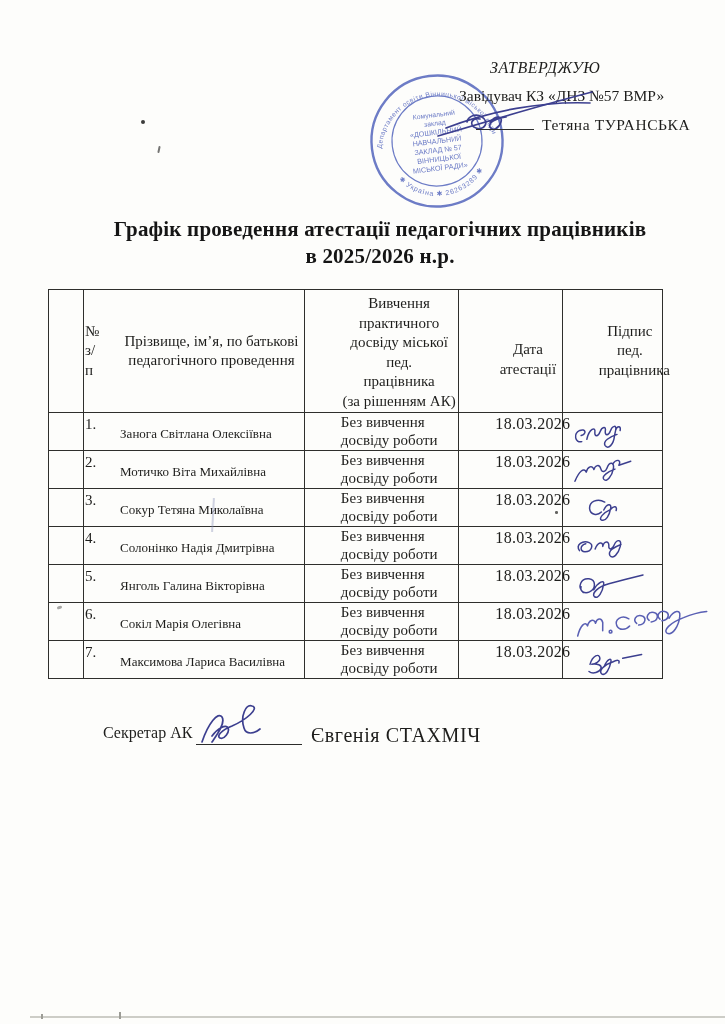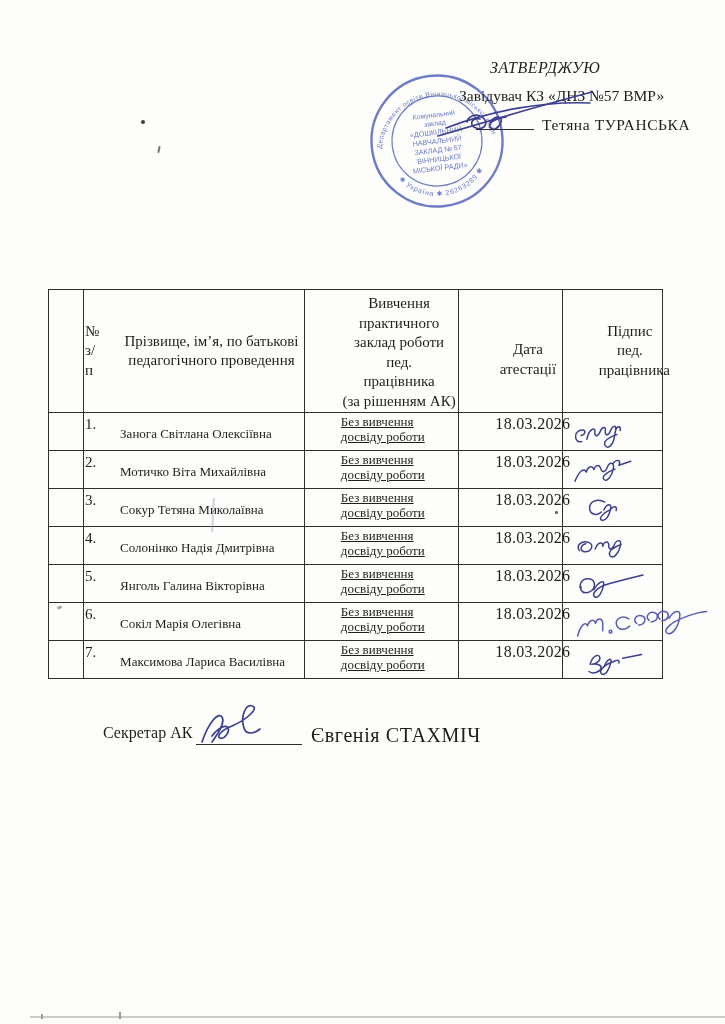--- a/index.html
+++ b/index.html
@@ -37,21 +37,21 @@
   .c-name{width:220px;}
   .c-study{width:154px;}
   .c-date{width:103px;}
   .c-sig{width:100px;}
   td.h{vertical-align:middle;text-align:center;font-size:15px;line-height:1.3;}
   td.h-study{vertical-align:top;padding-top:4px;}
   td.h-date div{padding-top:0;}
   td.h-date{padding-top:18px;}
   td.num{vertical-align:top;padding:3px 0 0 7px;font-size:15px;}
   td.name{vertical-align:middle;padding:4px 0 0 9px;font-size:13px;}
-  td.study{vertical-align:top;padding:1px 6px 0 8px;font-size:13px;line-height:1.18;text-decoration:underline;}
+  td.study{vertical-align:top;padding:1px 6px 0 8px;font-size:15px;line-height:1.18;}
   td.date{vertical-align:top;padding:2px 0 0 10px;font-size:16px;letter-spacing:.3px;}
   td.sigcell{position:relative;}
   .rowsig{position:absolute;left:4px;top:-1px;width:96px;height:40px;overflow:visible;transform:rotate(-6deg);}
   .rowsig path, .director-sig path, .sec-sig path{fill:none;stroke:#3c3f8f;stroke-width:1.7;stroke-linecap:round;stroke-linejoin:round;}
   .rowsig.light path{stroke:#5a60b4;}
 
   
   .foot-label{position:absolute;left:103px;top:724px;font-size:16px;text-align:center;}
   .foot-underline{position:absolute;left:196px;top:744px;width:106px;border-bottom:1.4px solid #2c2c2a;}
   .foot-name{position:absolute;left:311px;top:724px;font-size:20px;letter-spacing:.6px;}
@@ -100,20 +100,24 @@
     <path d="M36 42 C80 25 132 15 180 17"></path>
     <path d="M70 33 C62 31 58 39 66 42 C74 45 80 36 72 31 C66 27 58 30 57 36"></path>
     <path d="M80 36 C86 29 93 30 91 36 C89 42 83 46 80 41 C78 37 86 32 96 31"></path>
   </svg>
 
   <div class="approve-sigrow">
     <span class="approve-underline"></span>
     <span class="approve-name">Тетяна  ТУРАНСЬКА</span>
   </div>
 
+  <div class="title">
+    <div>Графік проведення атестації педагогічних працівників</div>
+    <div>в 2025/2026 н.р.</div>
+  </div>
 
   <table class="grid">
     <colgroup>
       <col class="c-num">
         <col class="c-name">
         <col class="c-study">
         <col class="c-date">
         <col class="c-sig">
     </colgroup>
     <tbody>
@@ -121,21 +125,21 @@
       <td class="h">
         <div>№</div>
         <div>з/п</div>
       </td>
       <td class="h">
         <div>Прізвище, ім’я, по батькові</div>
         <div>педагогічного проведення</div>
       </td>
       <td class="h h-study">
         <div>Вивчення практичного</div>
-        <div>заклад роботи пед.</div>
+        <div>досвіду міської пед.</div>
         <div>працівника</div>
         <div>(за рішенням АК)</div>
       </td>
       <td class="h h-date">
         <div>Дата</div>
         <div>атестації</div>
       </td>
       <td class="h">
         <div>Підпис пед.</div>
         <div>працівника</div>

